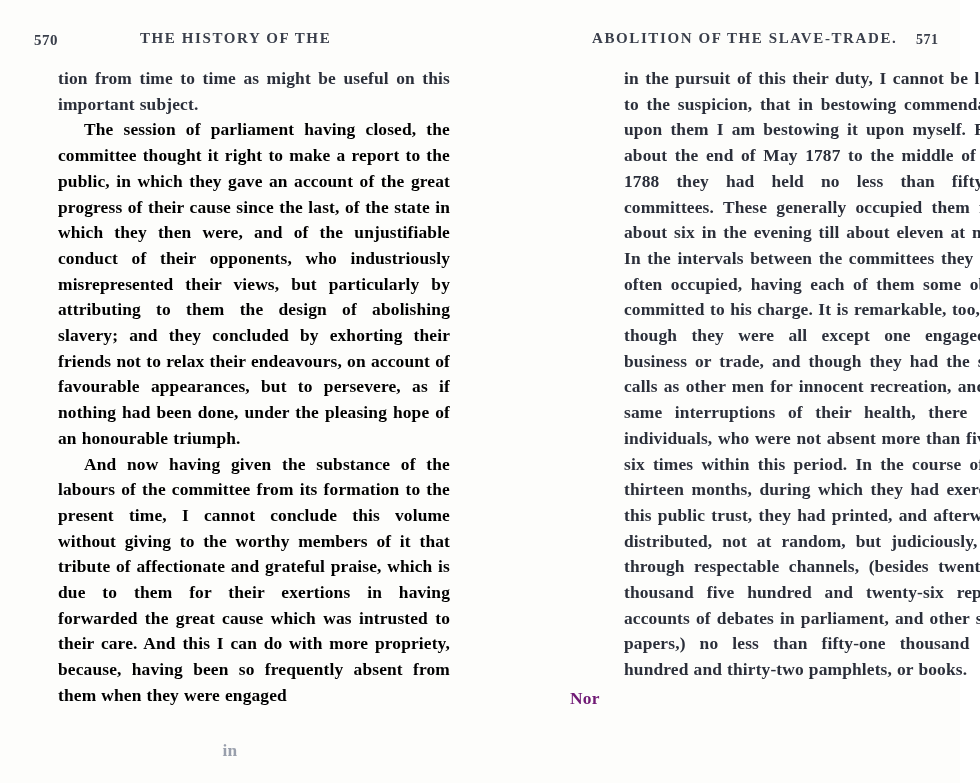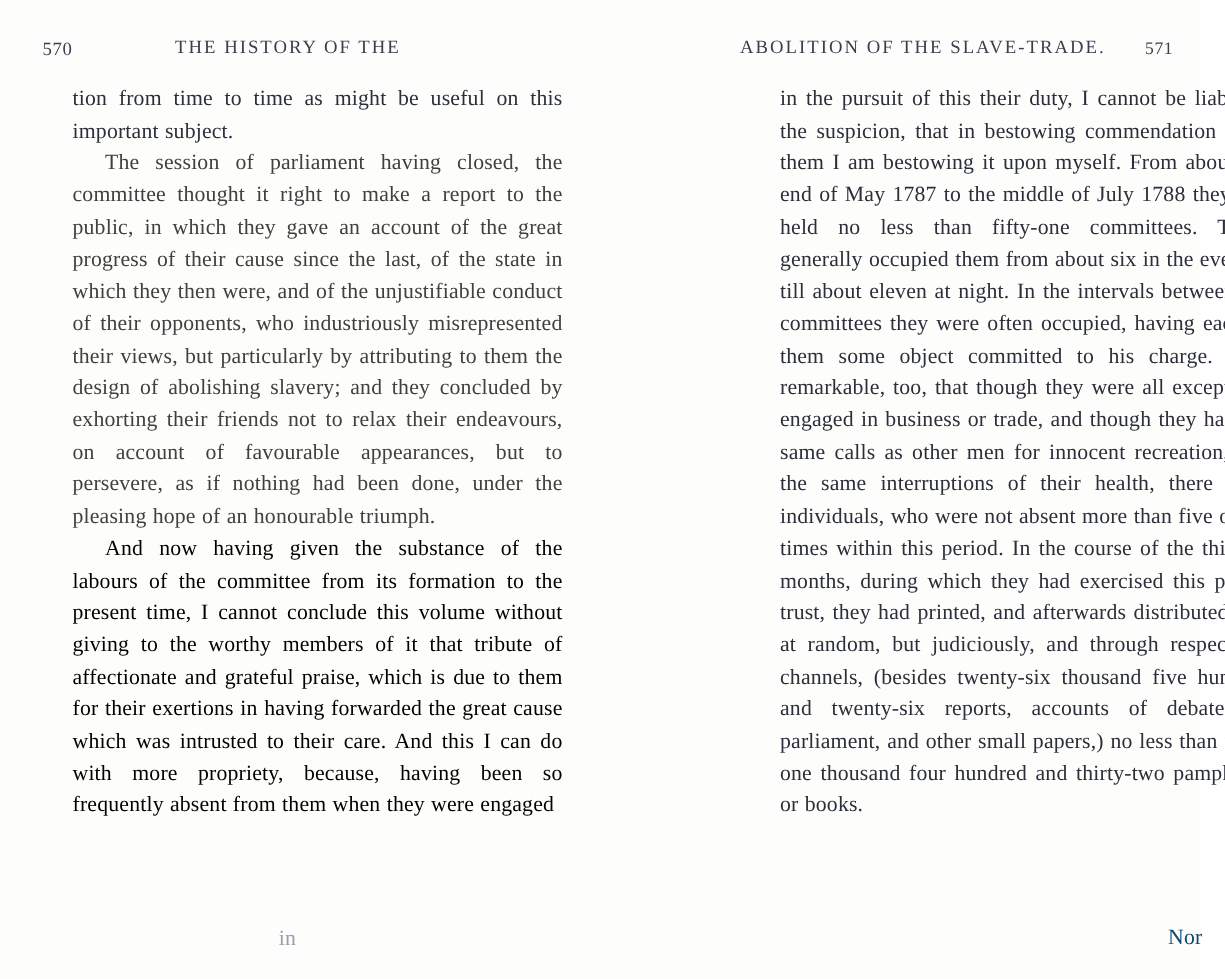--- a/index.html
+++ b/index.html
@@ -12,20 +12,21 @@
     height: 783px;
     font-family: "Liberation Serif", serif;
     color: #2b2f3a;
     overflow: hidden;
   }
   .page {
     position: relative;
     width: 960px;
     height: 783px;
     background: #fdfdfb;
+    font-weight: bold;
   }
 
   
   .head {
     position: absolute;
     top: 30px;
     font-family: "Liberation Serif", serif;
     font-variant: small-caps;
     font-size: 15px;
     letter-spacing: 1.6px;
@@ -69,41 +70,41 @@
     line-height: 25.7px;
     text-align: justify;
     text-justify: inter-word;
     letter-spacing: 0.15px;
     word-spacing: 0.5px;
   }
   .col p + p { margin-top: 0; }
   .indent { text-indent: 26px; }
 
   
-  .fade-1 { color: #404040; }
+  .fade-1 { color: #000000; }
   .fade-3 { color: #000000; }
 
   .catchword {
     position: absolute;
     font-size: 17.4px;
     letter-spacing: 0.2px;
   }
   .catch-left {
     left: 34px;
     width: 392px;
     top: 740px;
     text-align: center;
     color: #999fac;
   }
   .catch-right {
     left: 570px;
     width: 392px;
-    top: 739px;
-    text-align: right;
-    color: #0c4a6e;
+    top: 688px;
+    text-align: left;
+    color: #701a75;
   }
 </style>
 </head>
 <body>
 
 <div class="page">
 
   <div class="head head-left-folio">570</div>
   <div class="head head-left-title">THE HISTORY OF THE</div>
 

